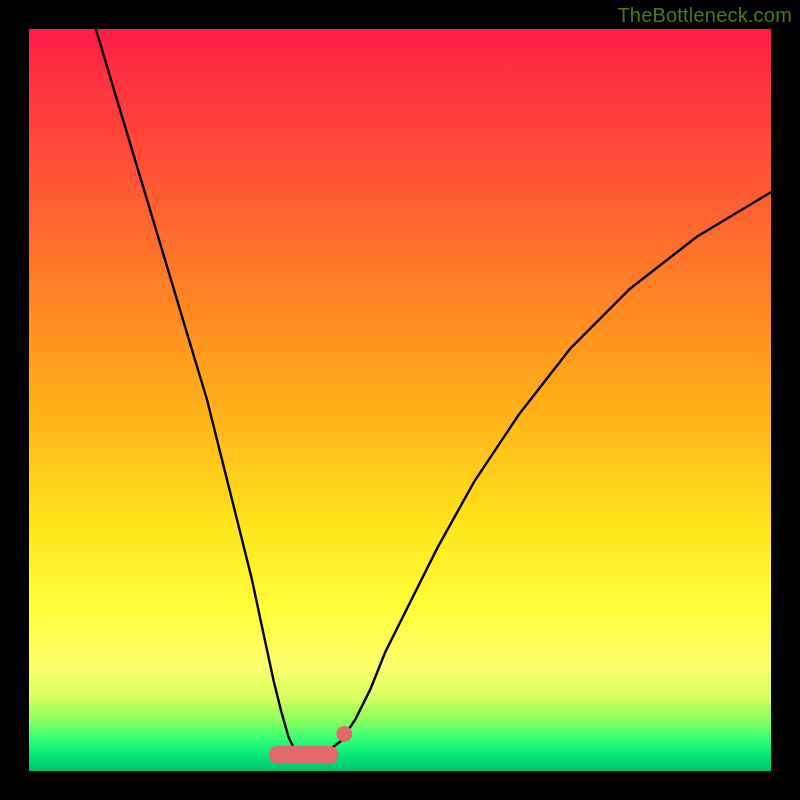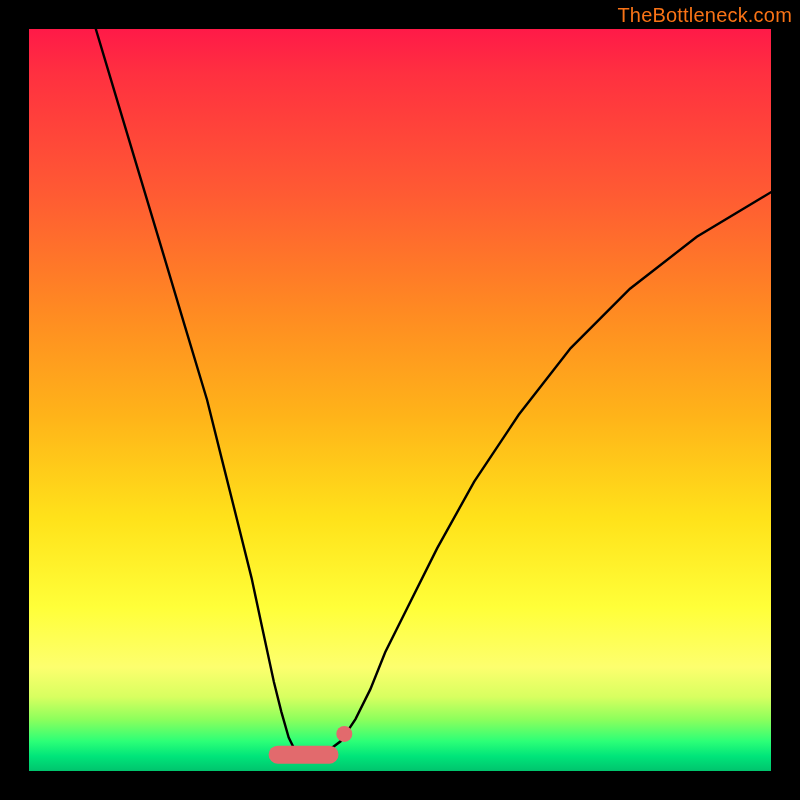--- a/index.html
+++ b/index.html
@@ -49,21 +49,21 @@
     left: 0;
     top: 0;
     width: 742px;
     height: 742px;
     pointer-events: none;
   }
   .attrib {
     position: absolute;
     top: 4px;
     right: 8px;
-    color: #f97316;
+    color: #4d7c0f;
     font-size: 20px;
     font-weight: 400;
     letter-spacing: 0.2px;
     user-select: none;
   }
 </style>
 </head>
 <body>
 
 <div class="frame">

